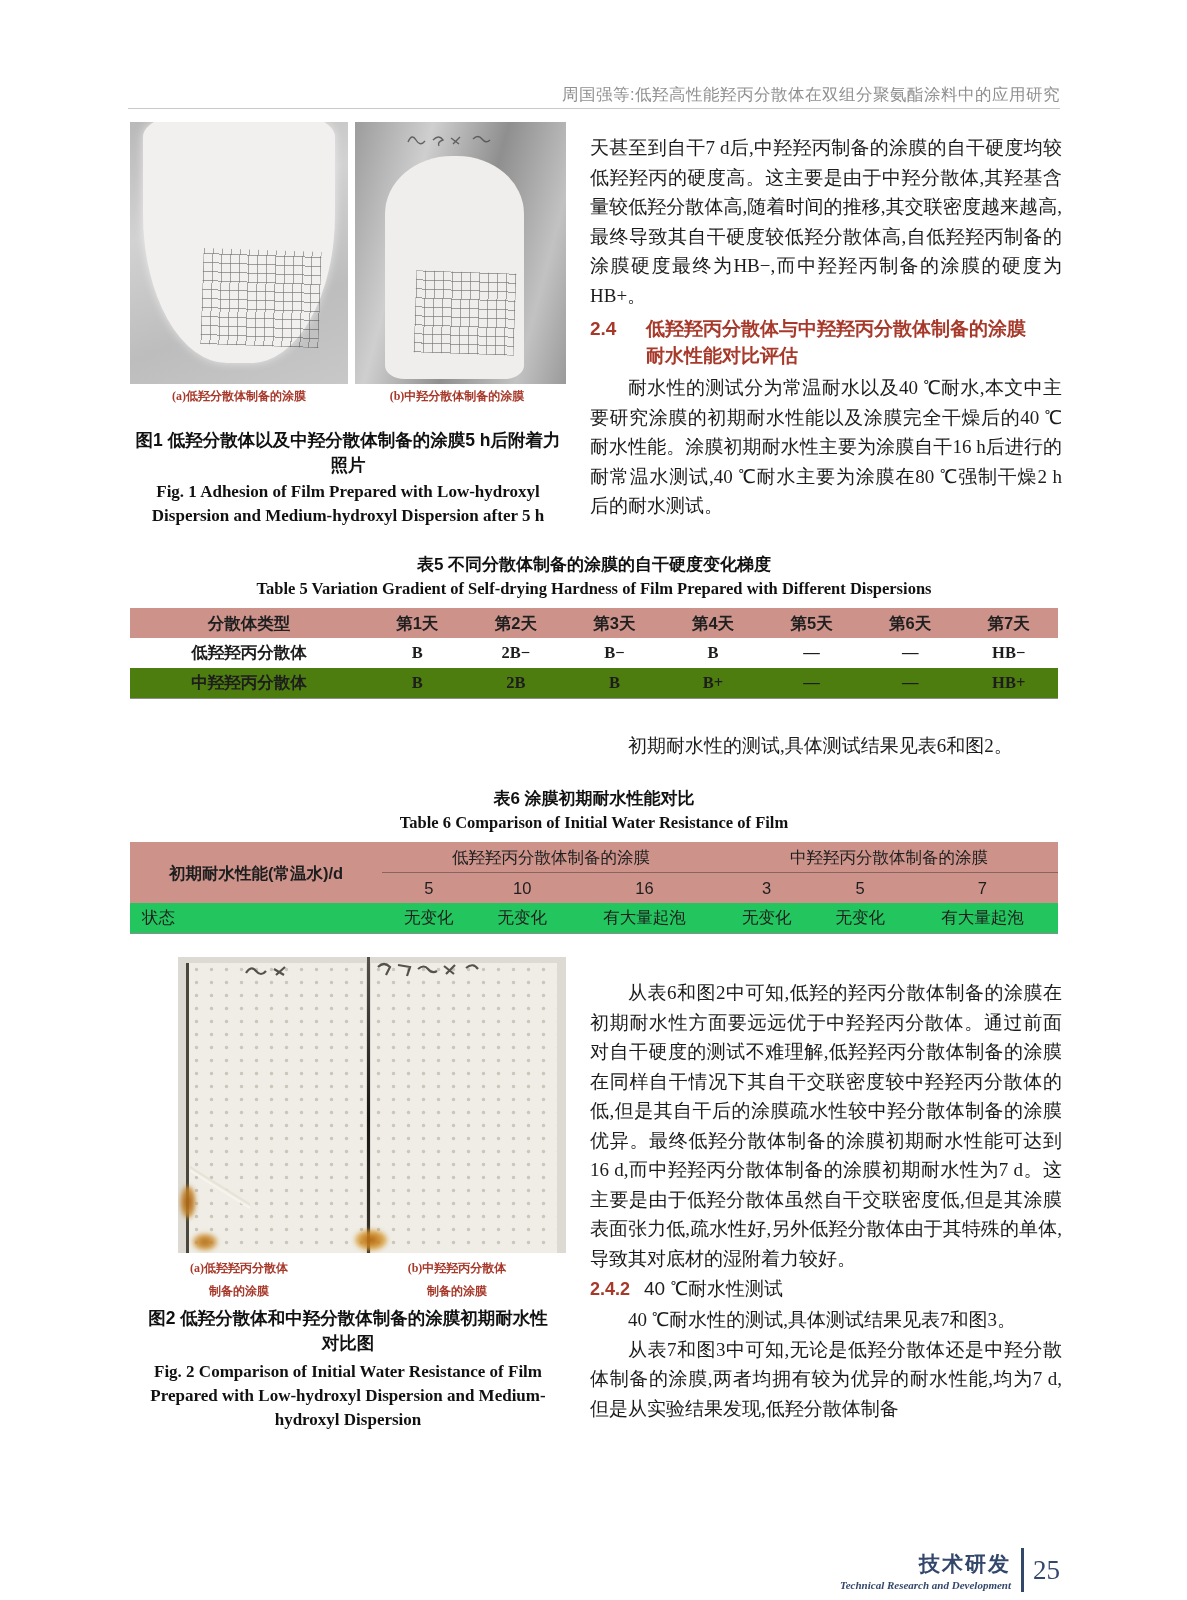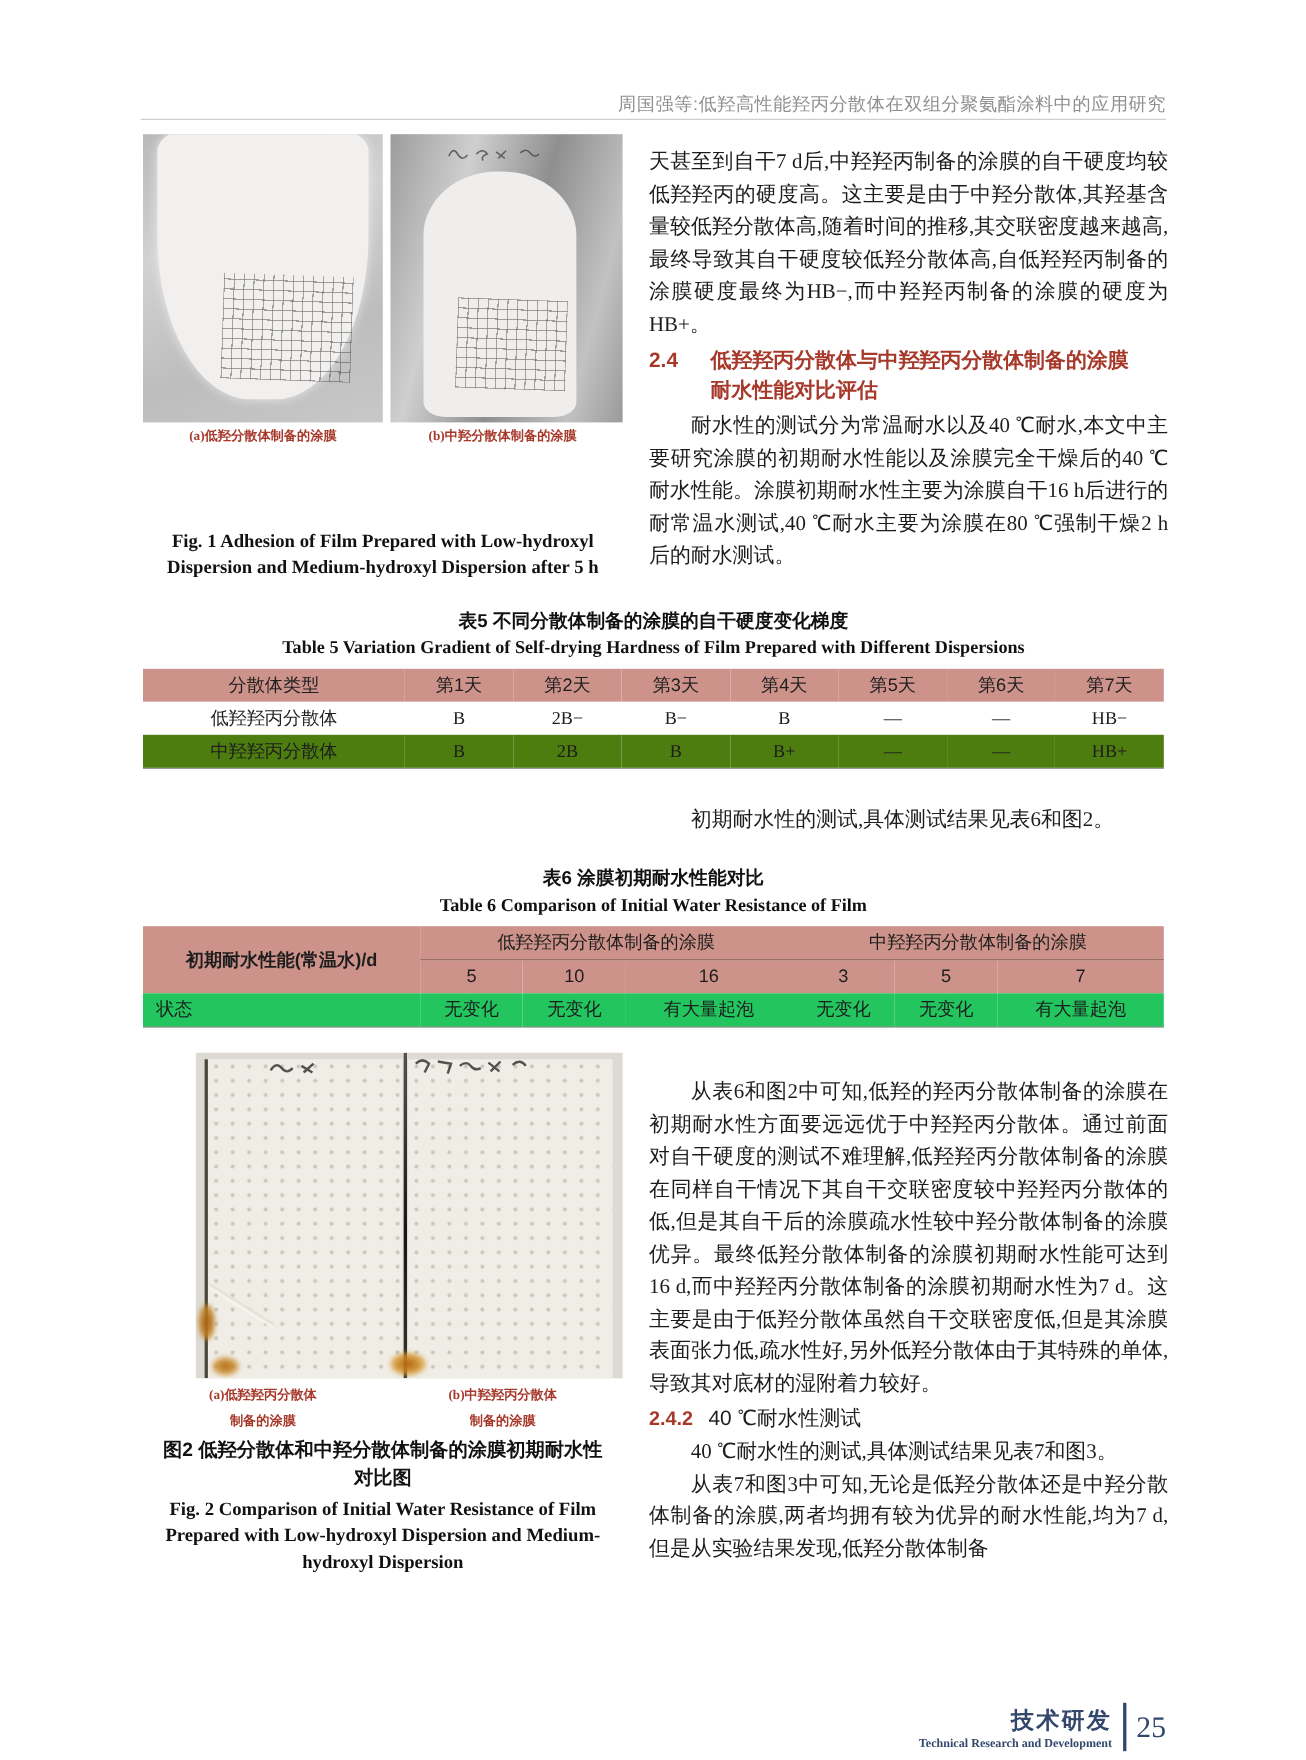--- a/index.html
+++ b/index.html
@@ -50,21 +50,21 @@
   .sec24 { position:absolute; display:flex; }
   .sec24 .num { width:56px; flex:none; }
   .subsec-num { color:#a7392b; font-weight:bold; font-size:18px; margin-right:14px; }
 
   
   .tbl-title-cn { text-align:center; font-weight:bold; font-size:17px; color:#111; }
   .tbl-title-en { text-align:center; font-family:"Liberation Serif", serif; font-weight:bold; font-size:16.5px; color:#111; margin-top:3px; }
   .tbl-wrap { position:absolute; left:130px; width:928px; }
   .t5 { display:grid; grid-template-columns:238px repeat(7,1fr); margin-top:9px;
     font-family:"Liberation Serif", serif; font-size:16.5px; border-bottom:1.5px solid #8d8d8d; }
-  .t5 > div { text-align:center; padding:4px 12px; line-height:22px; }
+  .t5 > div { text-align:center; padding:4px 12px; line-height:22px;font-weight:bold; }
   .t5 .hdr { background:#cd938b; font-family:"Liberation Sans", sans-serif; color:#1f1f1f; }
   .t5 .r1 { background:#ffffff; }
   .t5 .r2 { background:#4d7c0f; }
 
   table.t6 { width:100%; border-collapse:collapse; margin-top:9px;
     font-family:"Liberation Serif", serif; font-size:16.5px; }
   .t6 td { text-align:center; padding:4px 2px; line-height:22px; }
   .t6 .ph { background:#cd938b; font-family:"Liberation Sans", sans-serif; }
   .t6 .rowhead { text-align:center; width:252px;font-weight:bold; }
   .t6 .grp { border-bottom:1px solid #8a6560; }
@@ -92,21 +92,21 @@
   .fig2-title { position:absolute; top:1306px; left:130px; width:436px; }
   .fig2-title-en { position:absolute; top:1360px; left:130px; width:436px; }
 
   
   .hw { position:absolute; opacity:.8; }
 
   
   .footer { position:absolute; top:1548px; right:127px; display:flex; align-items:center; }
   .footer .labels { text-align:right; margin-right:10px; }
   .footer .cn { font-weight:bold; font-size:21px; color:#33476b; letter-spacing:2px; }
-  .footer .en { font-family:"Liberation Serif", serif; font-weight:bold; font-size:11px; color:#33476b; margin-top:1px; }
+  .footer .en { font-family:"Liberation Serif", serif; font-weight:bold; font-size:11px; color:#33476b; margin-top:1px;font-style:italic; }
   .footer .bar { width:3px; height:44px; background:#33476b; margin-right:9px; }
   .footer .pg { font-family:"Liberation Serif", serif; font-size:27px; color:#33476b; }
 </style>
 </head>
 <body>
 
 <div class="page">
 
   <div class="running-head">周国强等:低羟高性能羟丙分散体在双组分聚氨酯涂料中的应用研究</div>
   <div class="head-rule"></div>
@@ -121,20 +121,24 @@
       <div class="hatch hatch-b"></div>
       <svg class="hw" style="left:48px; top:8px;" width="120" height="20" viewBox="0 0 120 20">
         <path d="M5 12 q4 -9 8 -2 t9 1 M30 10 q6 -6 10 0 q-6 2 -4 6 M48 8 l8 6 M50 14 l7 -7 M70 9 q5 -5 9 0 t8 1" stroke="#4a4a4a" stroke-width="1.4" fill="none"></path>
       </svg>
     </div>
   </div>
 
   <div class="fig1-caps">
     <span class="red-cap">(a)低羟分散体制备的涂膜</span>
     <span class="red-cap">(b)中羟分散体制备的涂膜</span>
+  </div>
+  <div class="fig1-title fig-title-cn">
+    <div>图1  低羟分散体以及中羟分散体制备的涂膜5 h后附着力</div>
+    <div>照片</div>
   </div>
   <div class="fig1-title-en fig-title-en">Fig. 1   Adhesion of Film Prepared with Low-hydroxyl Dispersion and Medium-hydroxyl Dispersion after 5 h</div>
 
   <div class="rightcol" style="top:133px;">
     <p class="body-text">天甚至到自干7 d后,中羟羟丙制备的涂膜的自干硬度均较低羟羟丙的硬度高。这主要是由于中羟分散体,其羟基含量较低羟分散体高,随着时间的推移,其交联密度越来越高,最终导致其自干硬度较低羟分散体高,自低羟羟丙制备的涂膜硬度最终为HB−,而中羟羟丙制备的涂膜的硬度为HB+。</p>
     <div class="sec24" style="position:relative; margin-top:5px;">
       <span class="num sec-head">2.4</span>
       <span class="sec-head">
         <span>低羟羟丙分散体与中羟羟丙分散体制备的涂膜</span><br>
         <span>耐水性能对比评估</span>

